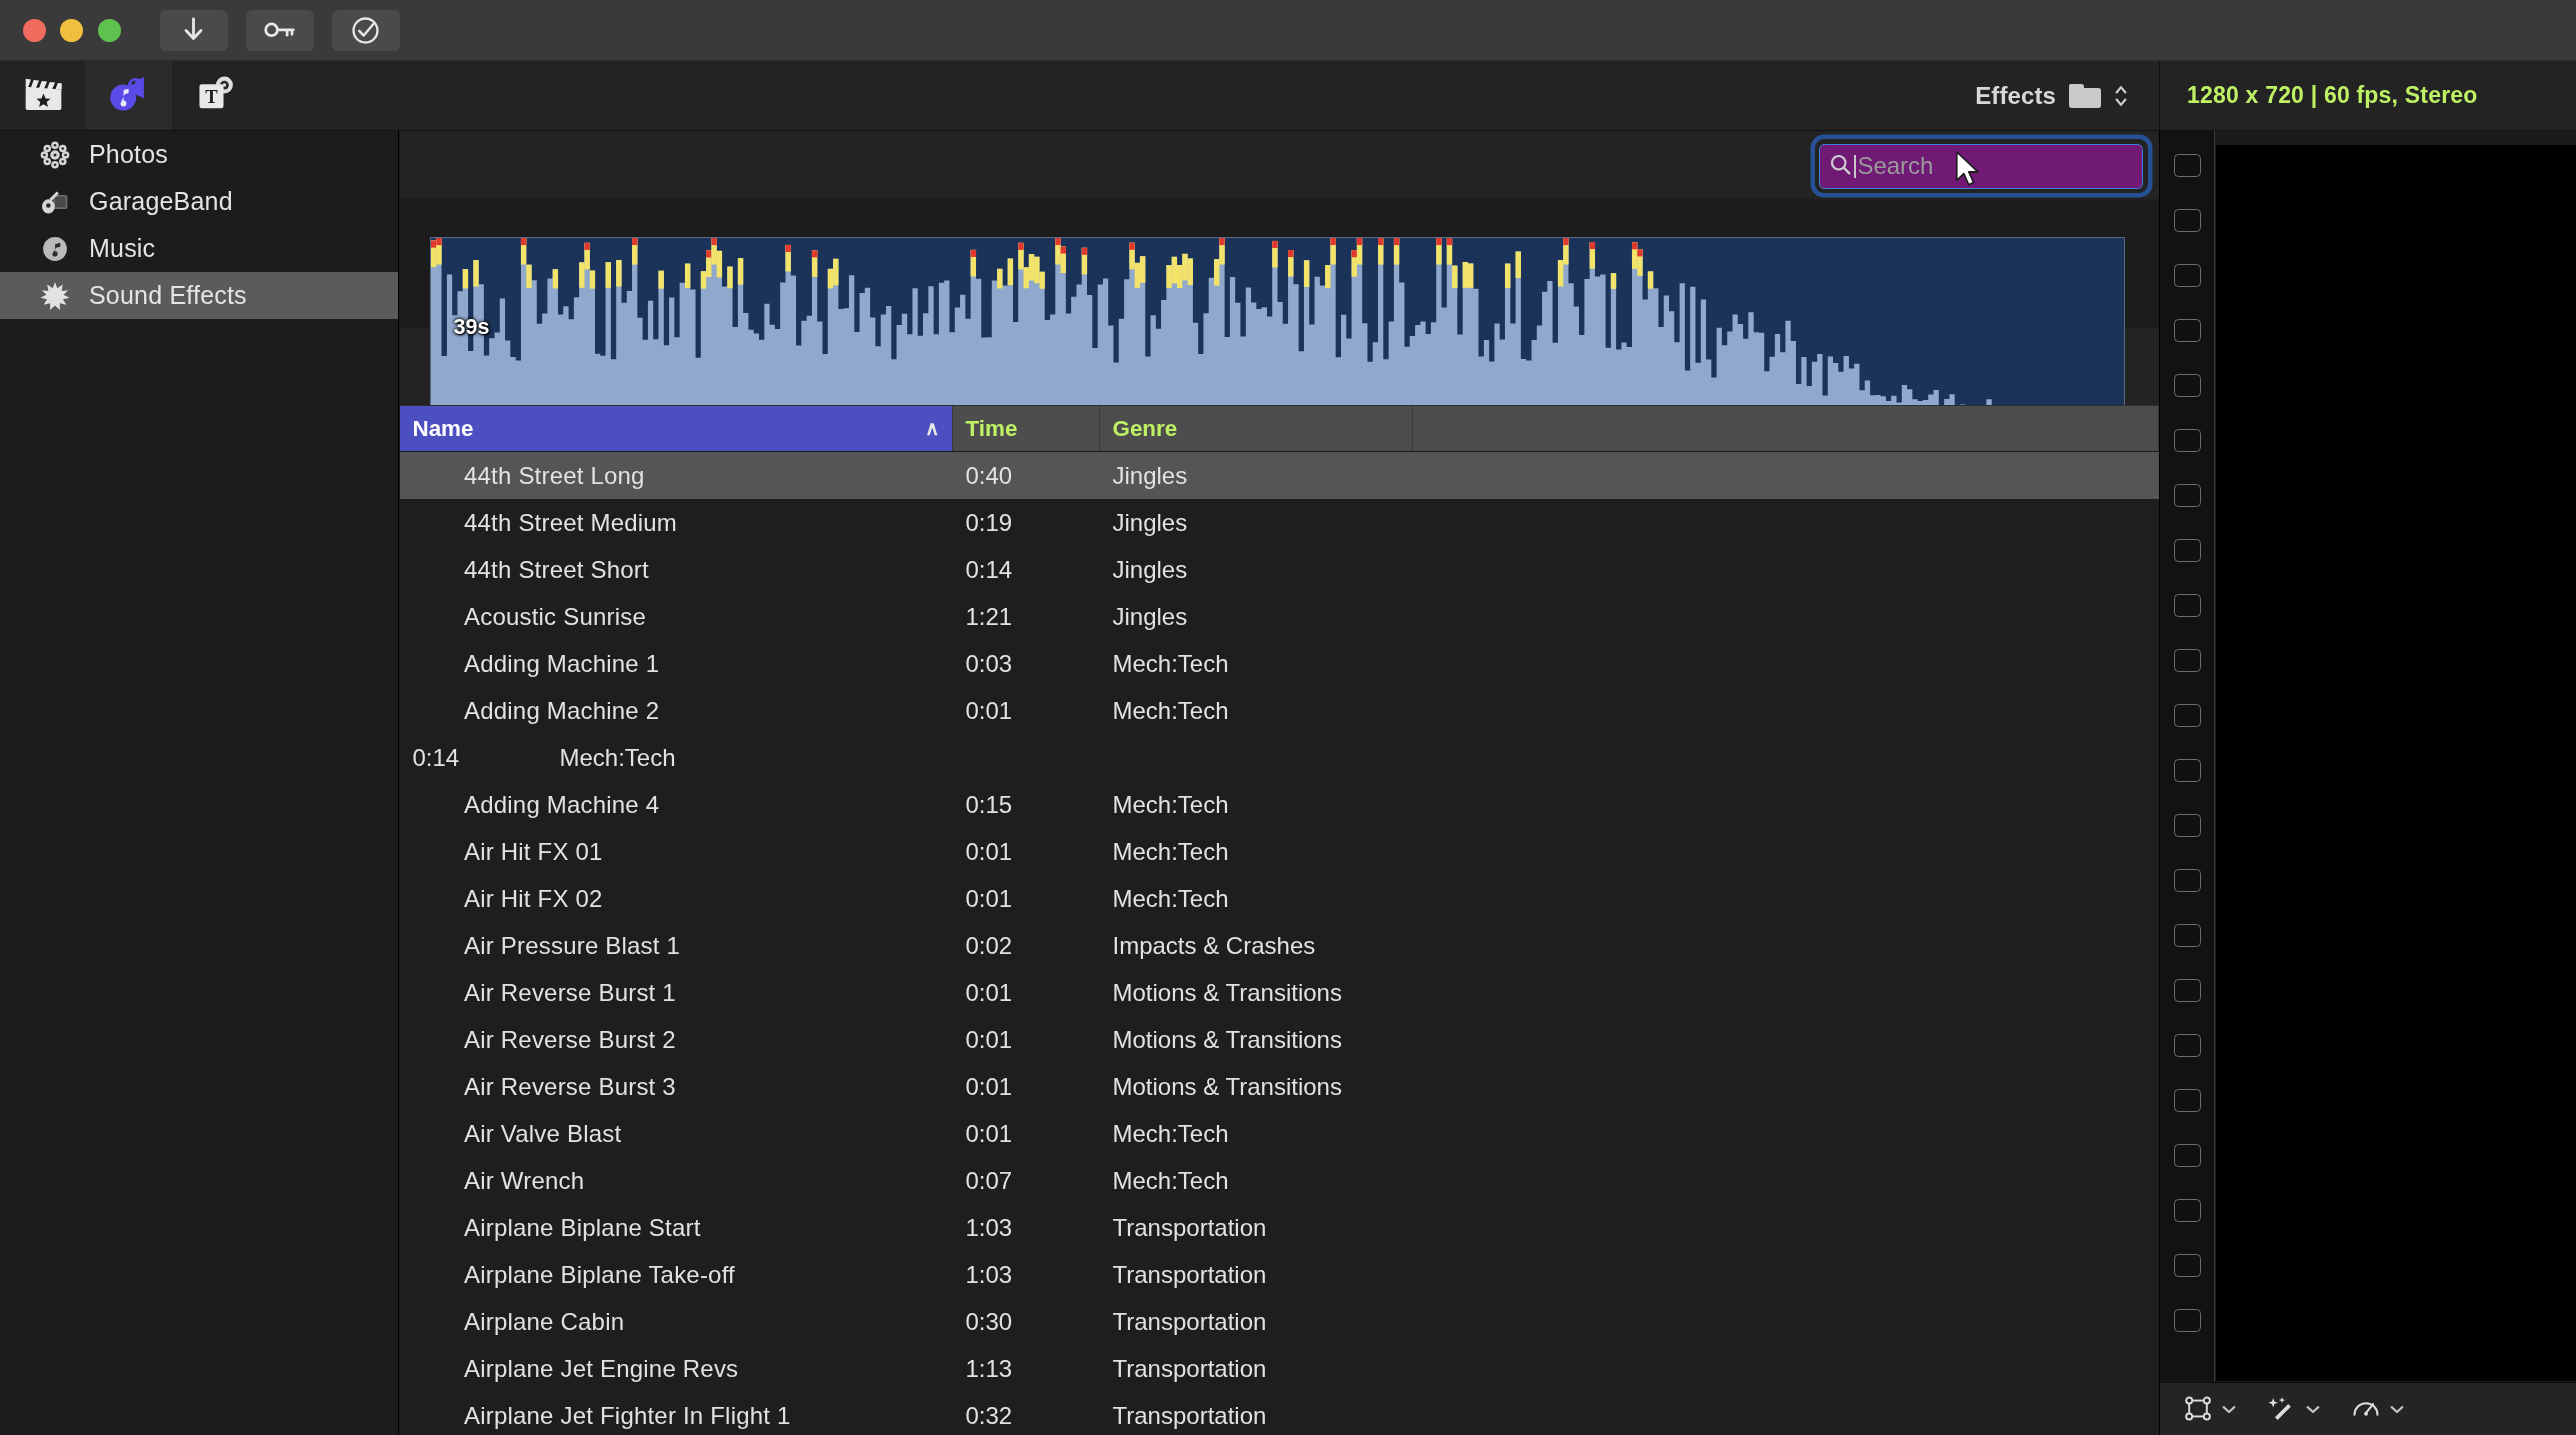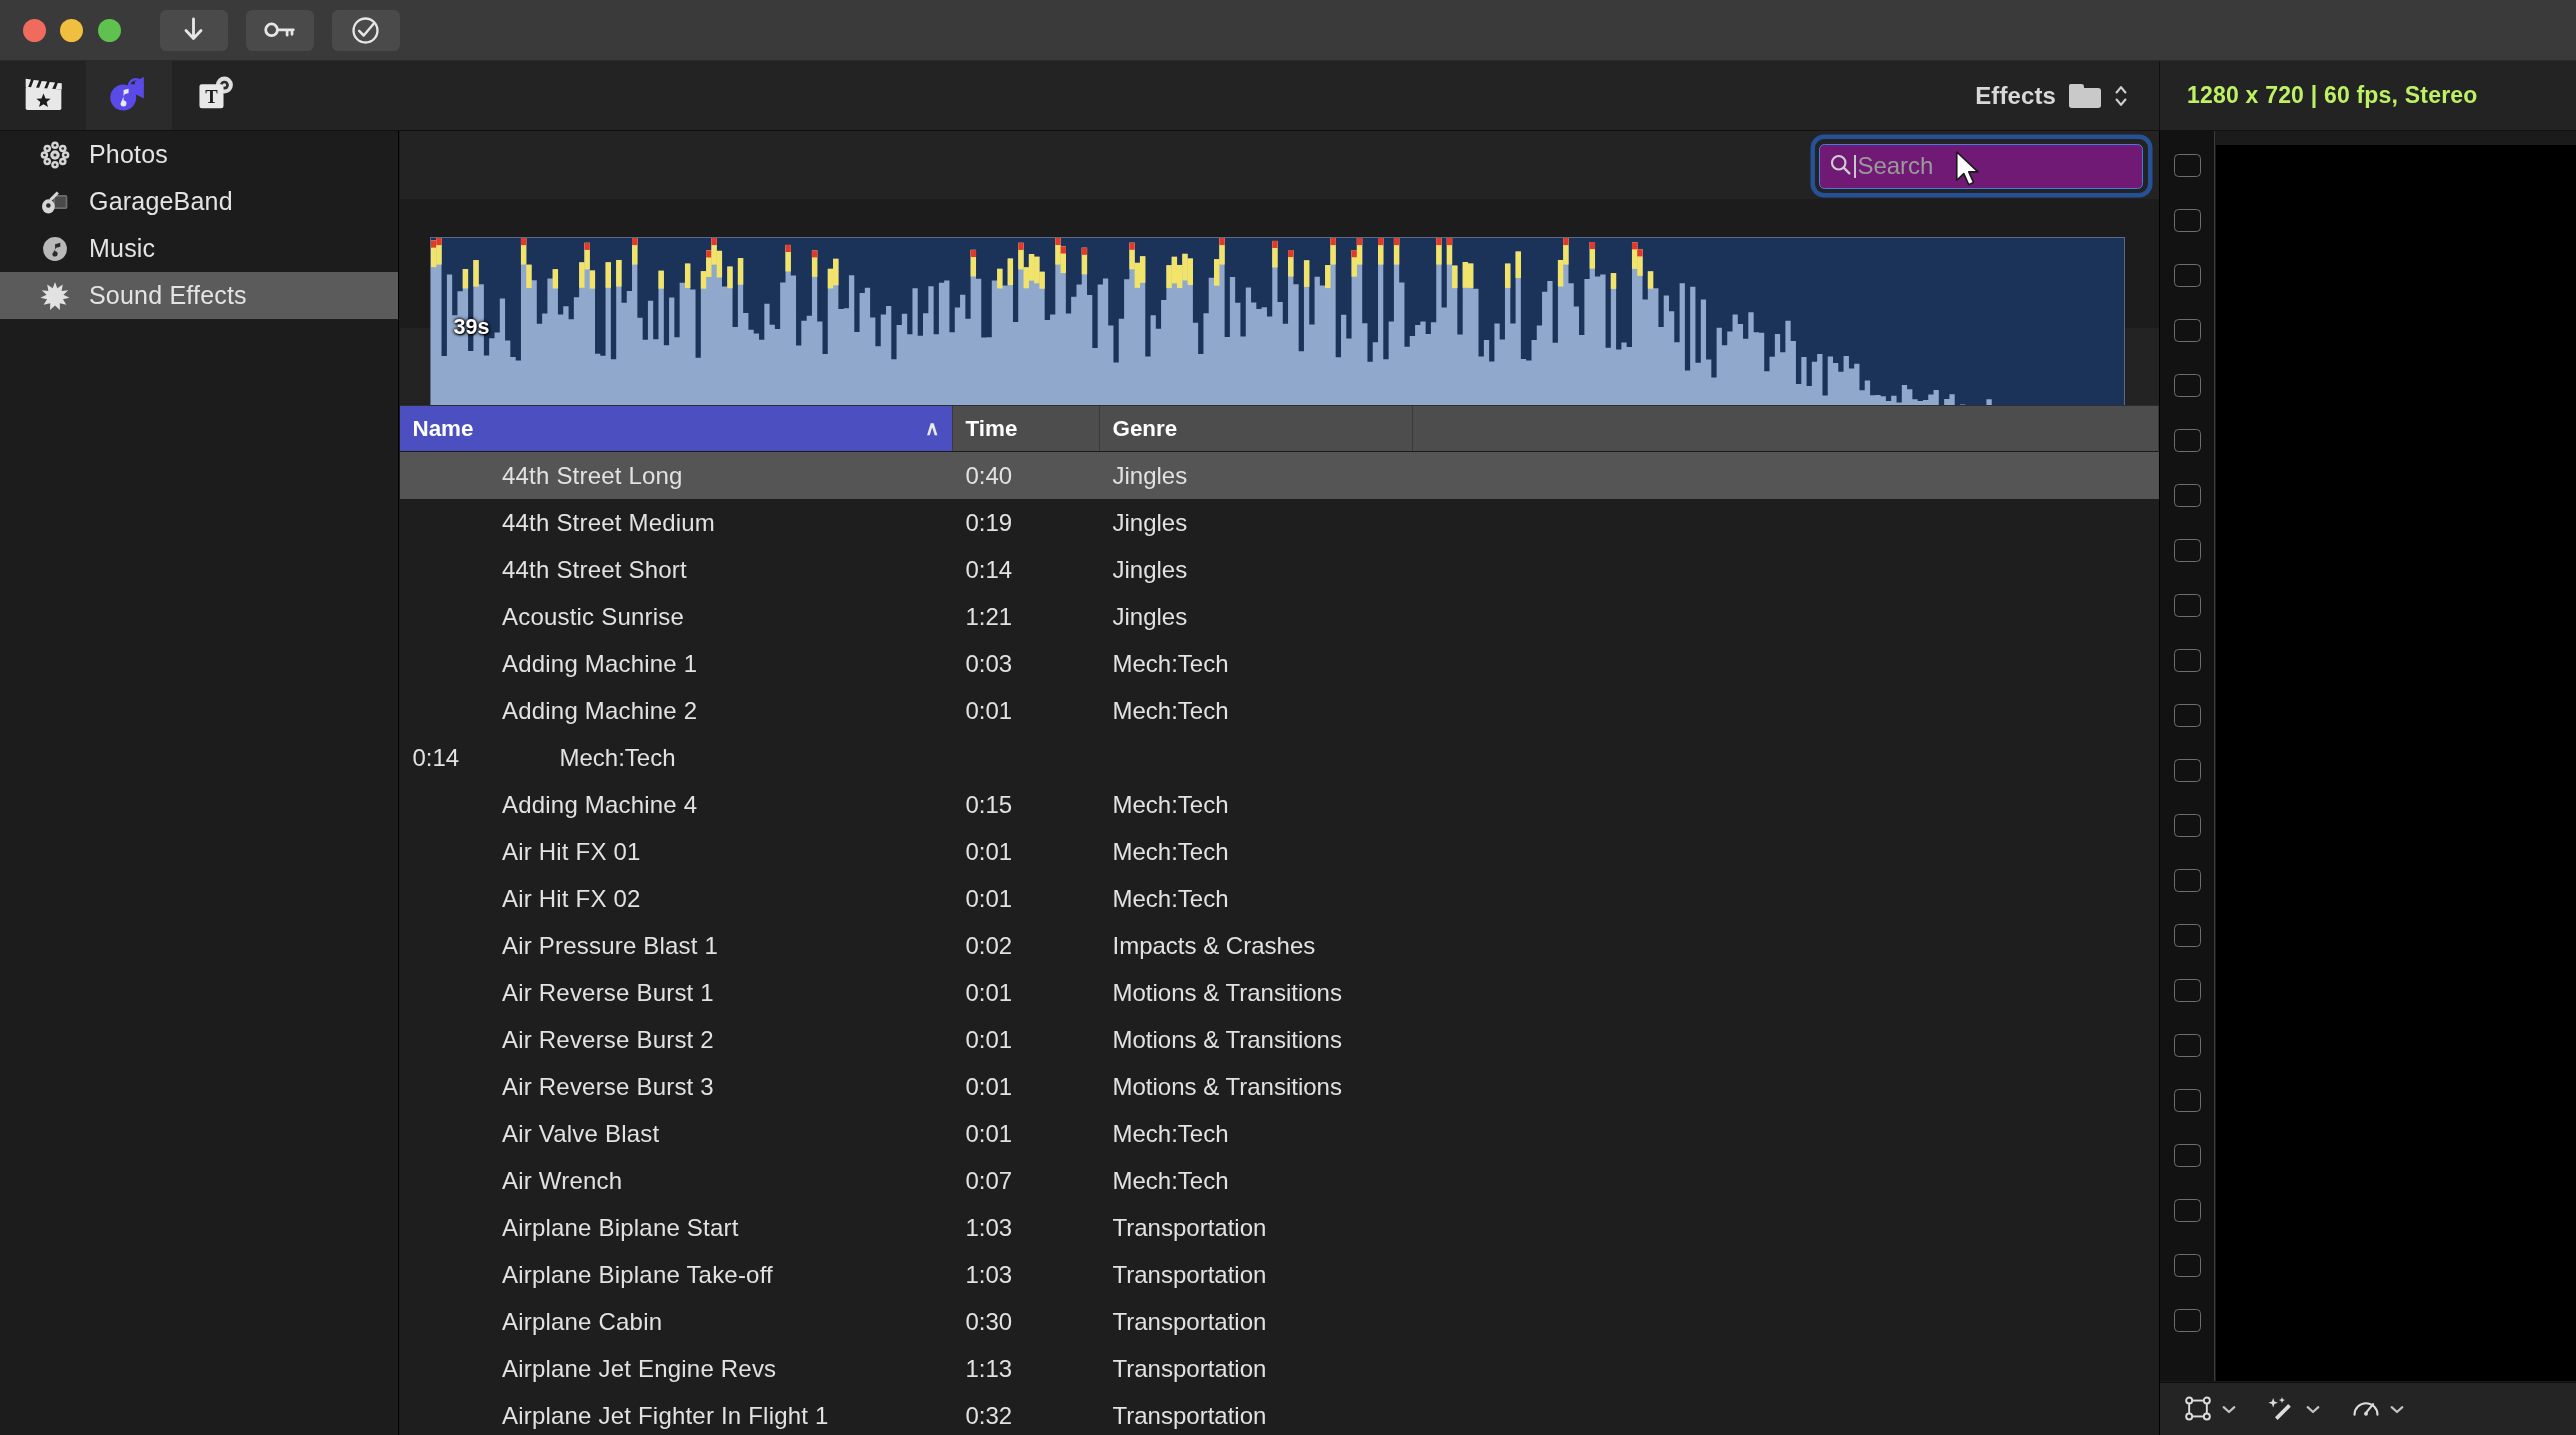--- a/index.html
+++ b/index.html
@@ -138,36 +138,36 @@
     position: absolute; left: 0; top: 274px; width: 1759px; height: 1047px;
     background: #1e1e1e;
   }
   .thead {
     display: flex; height: 47px; background: #4d4d4d;
     border-bottom: 0.9px solid #1a1a1a;
     border-top: 0.9px solid #2e2e2e;
   }
   .th {
     display: flex; align-items: center; font-size: 22.4px; font-weight: bold;
-    color: #ffffff; padding-left: 12.5px; position: relative;
+    color: #bef264; padding-left: 12.5px; position: relative;
     border-right: 0.9px solid #3a3a3a;
   }
   .th.name { width: 553px; background: #4b4fbf; color: #fff; justify-content: space-between; padding-right: 12.5px; }
   .th.time { width: 147px; }
   .th.genre { width: 313px; }
   .th.blank { flex: 1; }
   .sort-caret { font-size: 19.7px; color: #e8e8e8; line-height: 1; }
 
   .rows { position: relative; }
   .trow {
     display: flex; height: 47px; align-items: center;
     font-size: 24px; color: #e2e2e2;
   }
   .trow.selected { background: #555555; }
-  .td-name { width: 553px; padding-left: 102px; letter-spacing: 0.2px; }
+  .td-name { width: 553px; padding-left: 64px; letter-spacing: 0.2px; }
   .td-time { width: 147px; padding-left: 12.5px; }
   .td-genre { width: 313px; padding-left: 12.5px; }
 
   
   .rpanel {
     position: absolute; left: 2159px; top: 131px; width: 417px; height: 1305px;
     background: #1b1b1b; border-left: 0.9px solid #000;
   }
   .filmstrip {
     position: absolute; left: 0; top: 0; width: 55px; height: 1250px;

